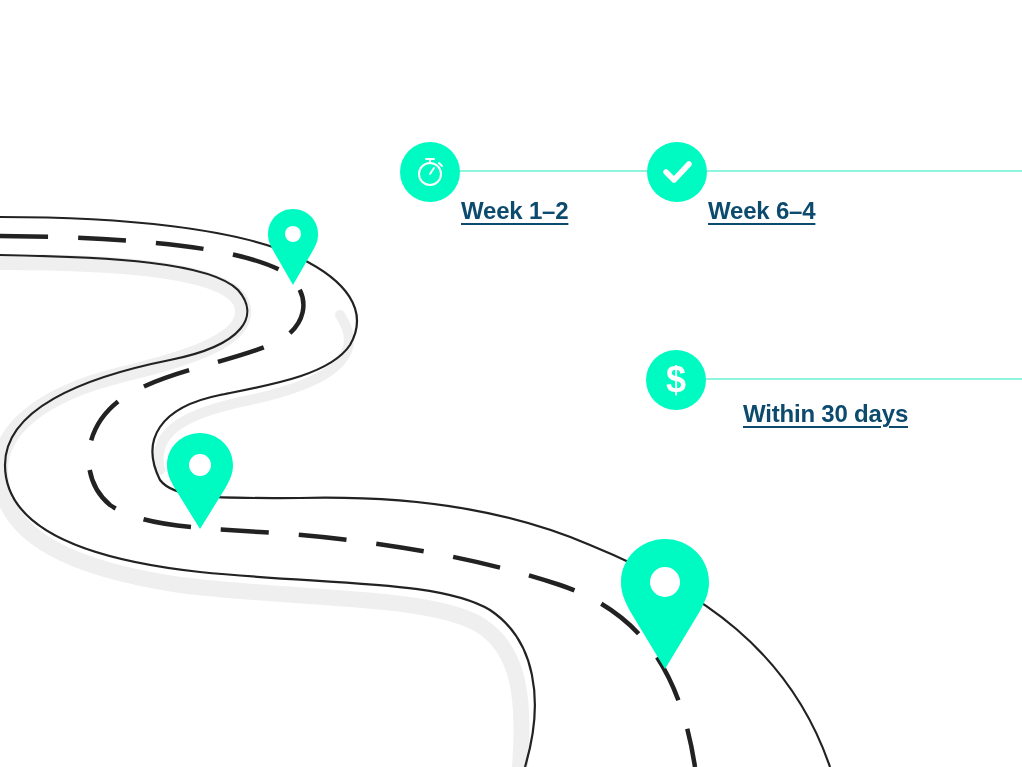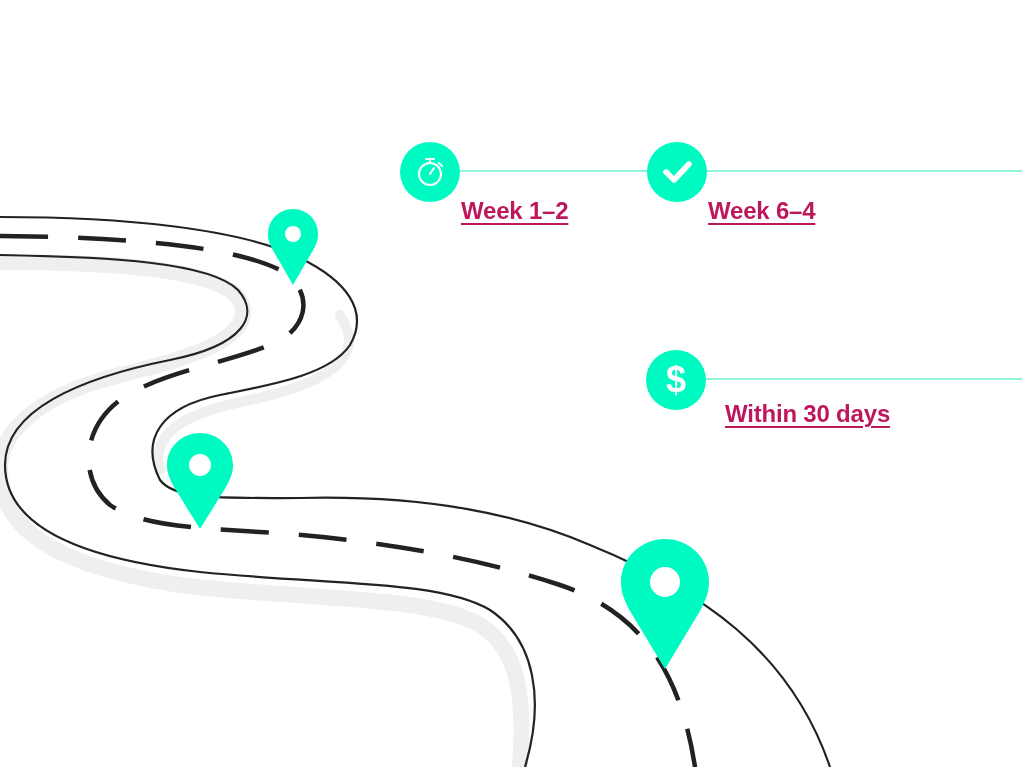--- a/index.html
+++ b/index.html
@@ -1,20 +1,20 @@
 <!DOCTYPE html>
 <html><head>
 <meta charset="utf-8">
 <style>
   html, body { margin: 0; padding: 0; background: #ffffff; }
   body { width: 1022px; height: 767px; position: relative; overflow: hidden; font-family: "Liberation Sans", sans-serif; }
   .road-svg { position: absolute; left: 0; top: 0; }
   .milestone-line { position: absolute; height: 2px; background: #8ff5dc; }
   .milestone-icon { position: absolute; width: 60px; height: 60px; border-radius: 50%; background: #00fbc2; display: flex; align-items: center; justify-content: center; }
-  .milestone-label { position: absolute; font-family: "Liberation Sans", sans-serif; font-weight: 700; font-size: 24px; color: #be185d; text-decoration: underline; text-decoration-thickness: 2px; text-underline-offset: 4px; white-space: nowrap; cursor: pointer; letter-spacing: -0.2px; }
+  .milestone-label { position: absolute; font-family: "Liberation Sans", sans-serif; font-weight: 700; font-size: 24px; color: #0c4a6e; text-decoration: underline; text-decoration-thickness: 2px; text-underline-offset: 4px; white-space: nowrap; cursor: pointer; letter-spacing: -0.2px; }
   .dollar { color: #fff; font-weight: 700; font-size: 36px; font-family: "Liberation Sans", sans-serif; line-height: 1; }
 </style>
 </head>
 <body>
 
 <svg class="road-svg" width="1022" height="767" viewBox="0 0 1022 767">
 
   <path d="M0,262 C120,262 220,270 240,300 C260,340 180,360 120,375 C40,395 0,430 0,470 C0,540 80,570 180,585 C300,600 430,595 480,625 C520,650 525,700 520,767" fill="none" stroke="#efefef" stroke-width="16" stroke-linecap="round"></path>
   <path d="M340,315 C370,360 320,385 250,400 C190,412 150,430 160,470" fill="none" stroke="#efefef" stroke-width="10" stroke-linecap="round"></path>
 
@@ -55,13 +55,13 @@
   <svg width="34" height="34" viewBox="0 0 34 34">
     <path d="M6,17 L14,25 L29,9" fill="none" stroke="#fff" stroke-width="5.5" stroke-linecap="round" stroke-linejoin="round"></path>
   </svg>
 </div>
 <a class="milestone-label" style="left:708px; top:197px;">Week 6–4</a>
 
 <div class="milestone-line" style="left:702px; top:378px; width:320px;"></div>
 <div class="milestone-icon" style="left:646px; top:350px;">
   <span class="dollar">$</span>
 </div>
-<a class="milestone-label" style="left:725px; top:400px;">Within 30 days</a>
+<a class="milestone-label" style="left:743px; top:400px;">Within 30 days</a>
 
 </body></html>

